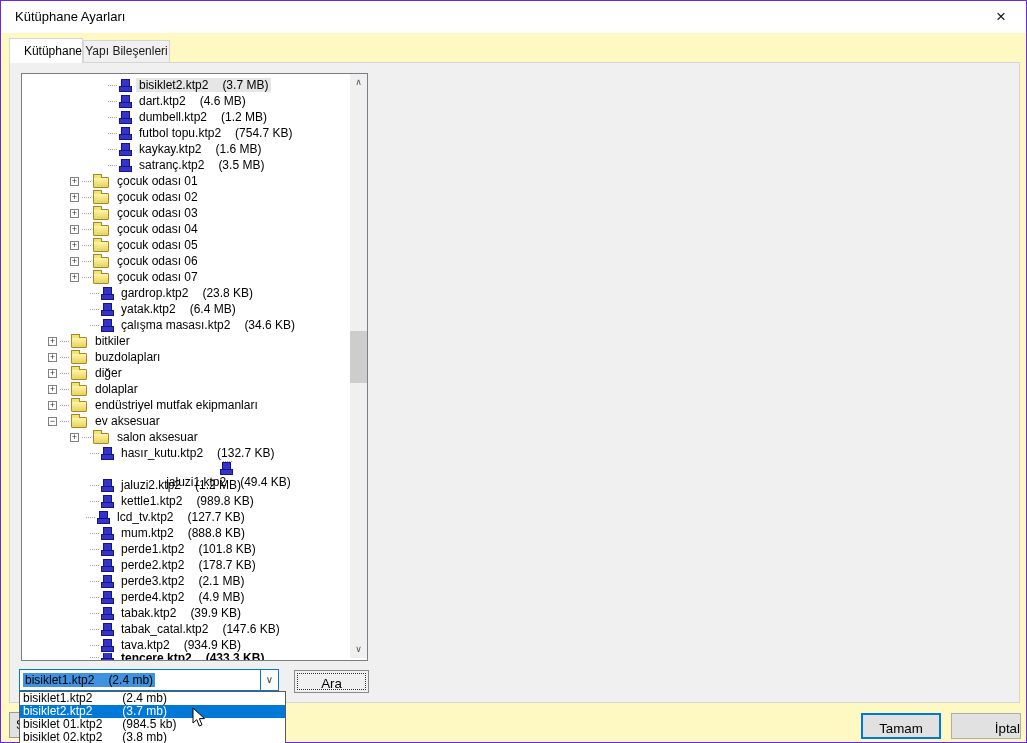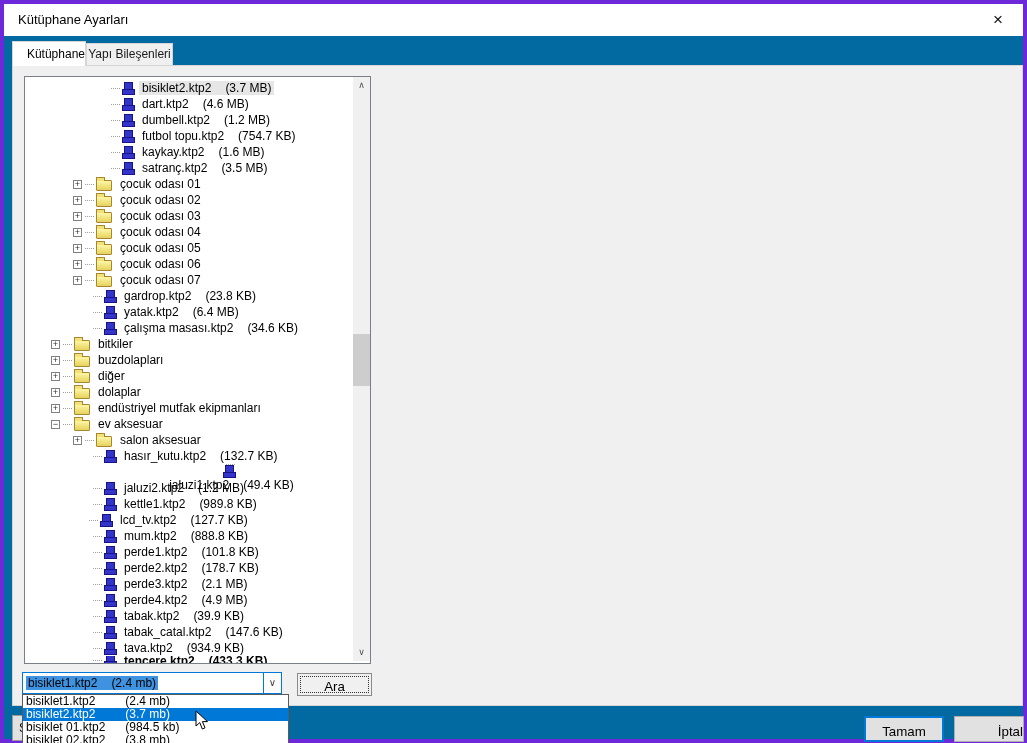--- a/index.html
+++ b/index.html
@@ -1,19 +1,19 @@
 <!DOCTYPE html>
 <html><head>
 <meta charset="utf-8">
 <style>
   * { box-sizing:border-box; margin:0; padding:0; }
   html,body { width:1027px; height:743px; }
   body { position:relative; overflow:hidden; background:#f0f0f0;
          font-family:"Liberation Sans","DejaVu Sans",sans-serif; font-size:12px; color:#000; }
-  .dialog { position:absolute; inset:0; border:4px solid #6d28d9; background:#0369a1; }
+  .dialog { position:absolute; inset:0; border:1px solid #6d28d9; background:#fef9c3; }
   .abs { position:absolute; }
   .lab { position:absolute; white-space:nowrap; }
 
   
   .titlebar { position:absolute; left:0; top:0; width:100%; height:32px; background:#fff; }
   .titlebar .ttl { position:absolute; left:14px; top:8px; font-size:13px; }
   .closex { position:absolute; right:14px; top:5px; width:22px; height:22px; text-align:center;
             font-size:17px; line-height:22px; color:#111; cursor:default; }
 
   

